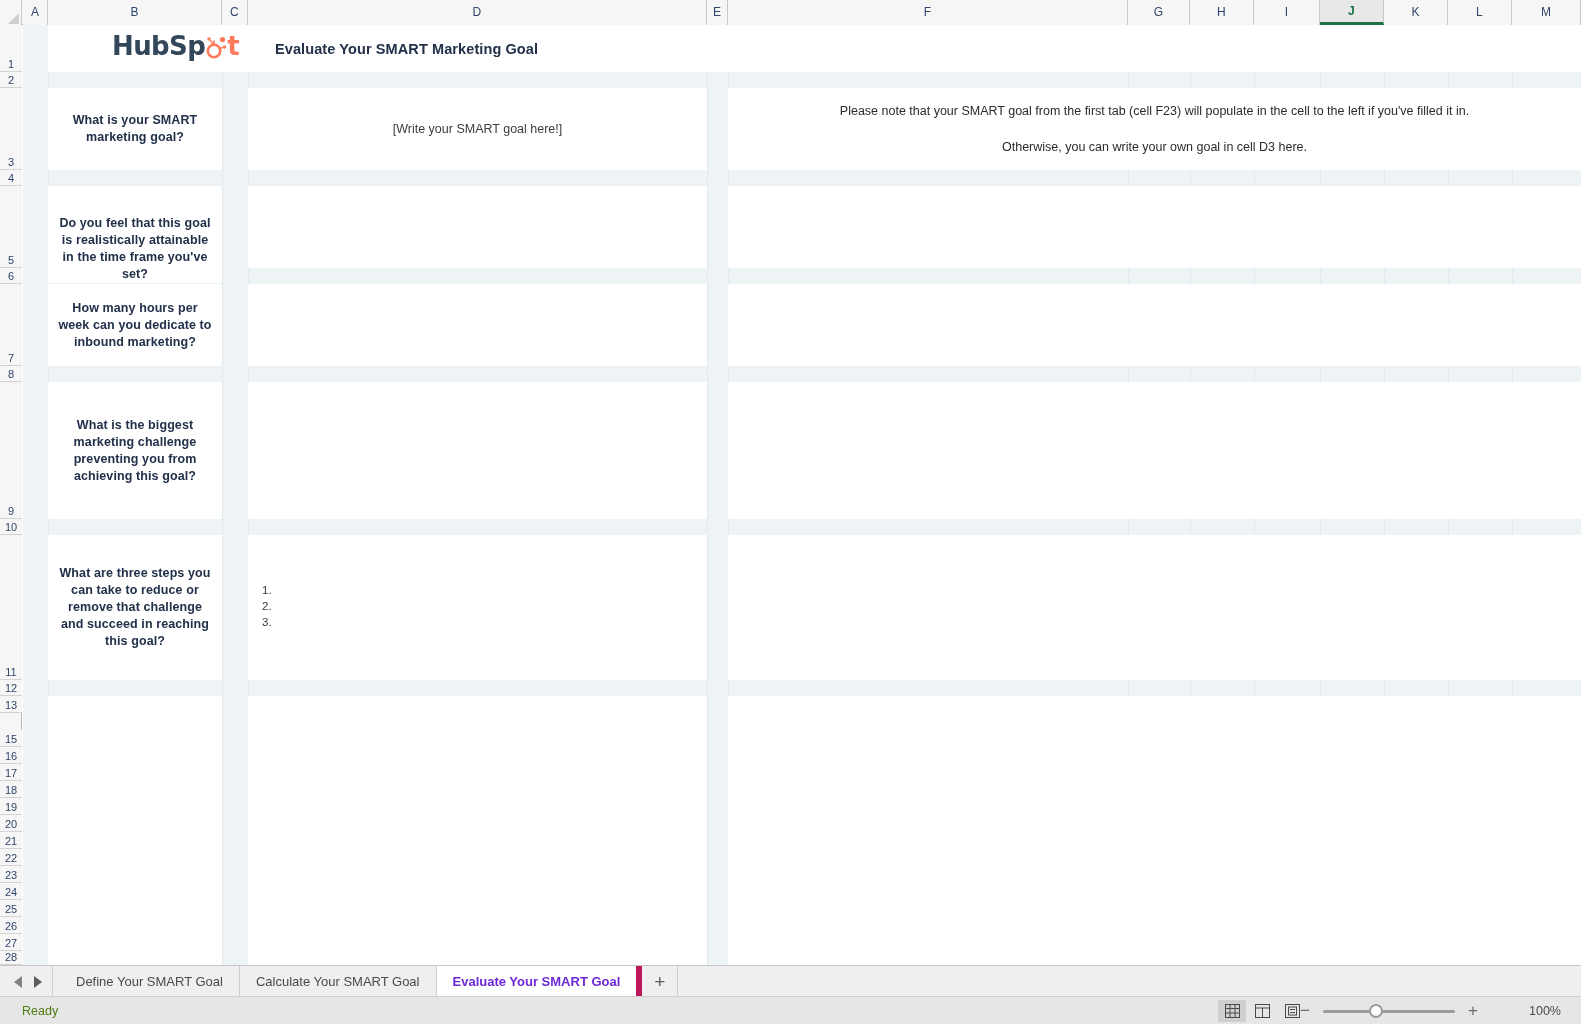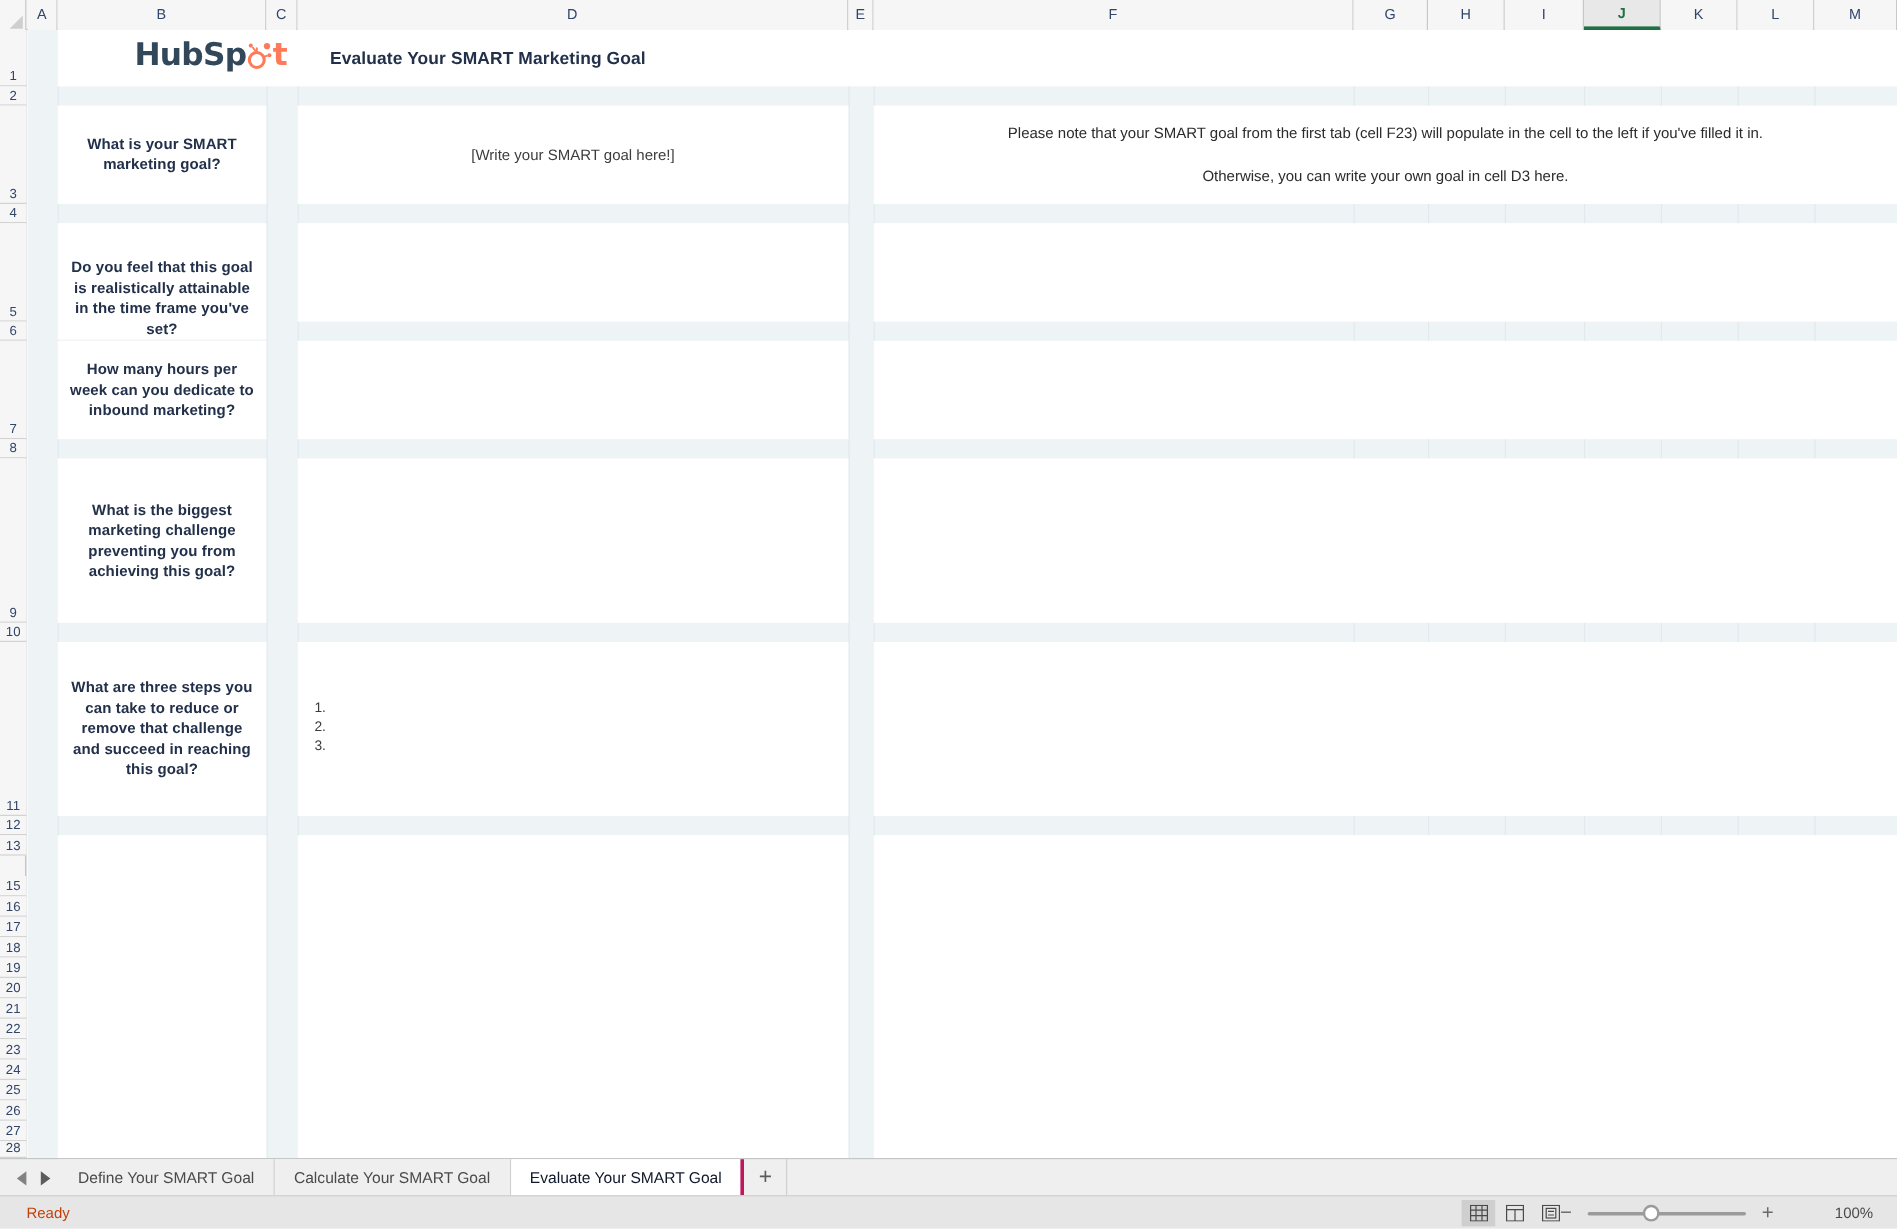--- a/index.html
+++ b/index.html
@@ -218,41 +218,41 @@
     border-bottom: 6px solid transparent;
     border-right: 8px solid #828282;
   }
   .navarrow.right {
     border-top: 6px solid transparent;
     border-bottom: 6px solid transparent;
     border-left: 8px solid #5c5c5c;
   }
   .tabs {
     position: absolute;
-    left: 49px; top: 0;
+    left: 60px; top: 0;
     height: 31px;
     display: flex;
     align-items: stretch;
     justify-content: space-between;
   }
   .tab {
     display: flex;
     align-items: center;
     padding: 0 16px;
     font-size: 13px;
     color: #4a4a4a;
     border-right: 1px solid #cfcfcf;
     background: #efefef;
     white-space: nowrap;
   }
   .tab.active {
     background: #ffffff;
-    color: #0f172a;
-    font-weight: normal;
-    border-right: 3px solid #be185d;
+    color: #6d28d9;
+    font-weight: bold;
+    border-right: 6px solid #be185d;
   }
   .tab-add {
     display: flex;
     align-items: center;
     justify-content: center;
     width: 36px;
     font-size: 19px;
     color: #5c5c5c;
     border-right: 1px solid #cfcfcf;
   }
@@ -265,21 +265,21 @@
     background: #e6e6e6;
     border-top: 1px solid #cfcfcf;
   }
   .status-ready {
     position: absolute;
     left: 22px; top: 0;
     height: 28px;
     display: flex;
     align-items: center;
     font-size: 12.5px;
-    color: #c2410c;
+    color: #4d7c0f;
   }
   .view-btns {
     position: absolute;
     right: 275px; top: 3px;
     display: flex;
     gap: 2px;
   }
   .vbtn {
     width: 28px; height: 22px;
     display: flex;

